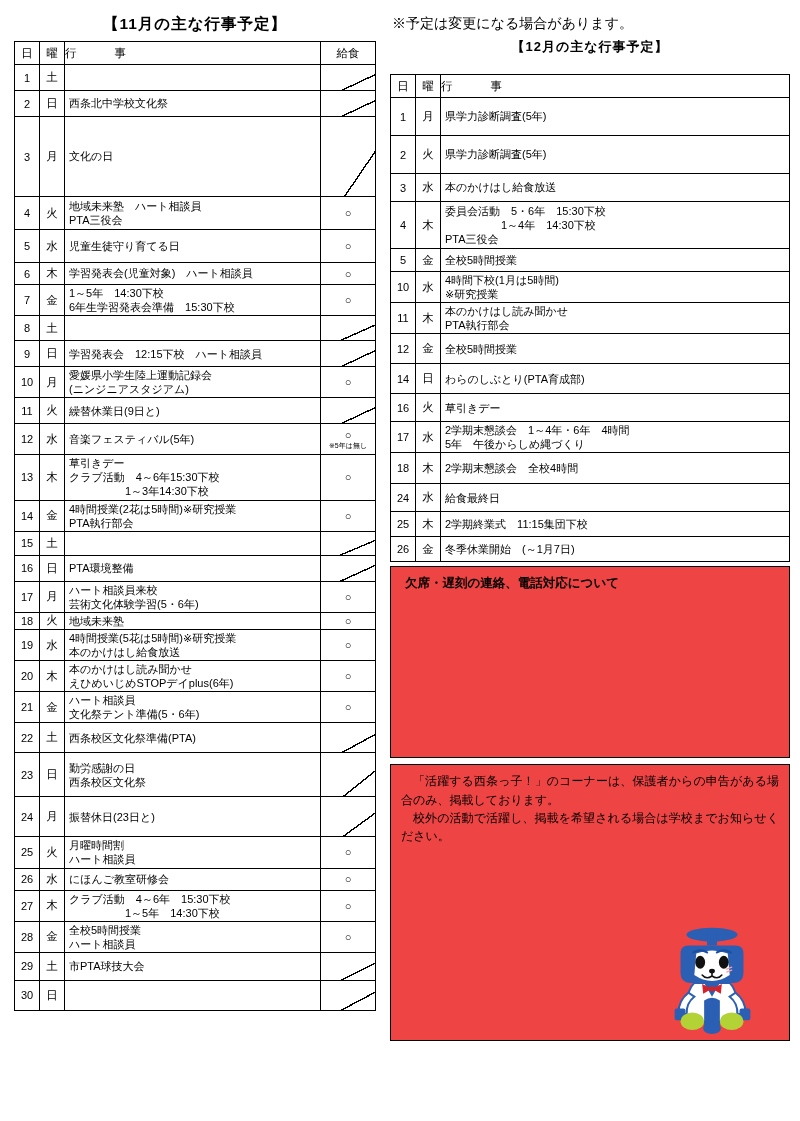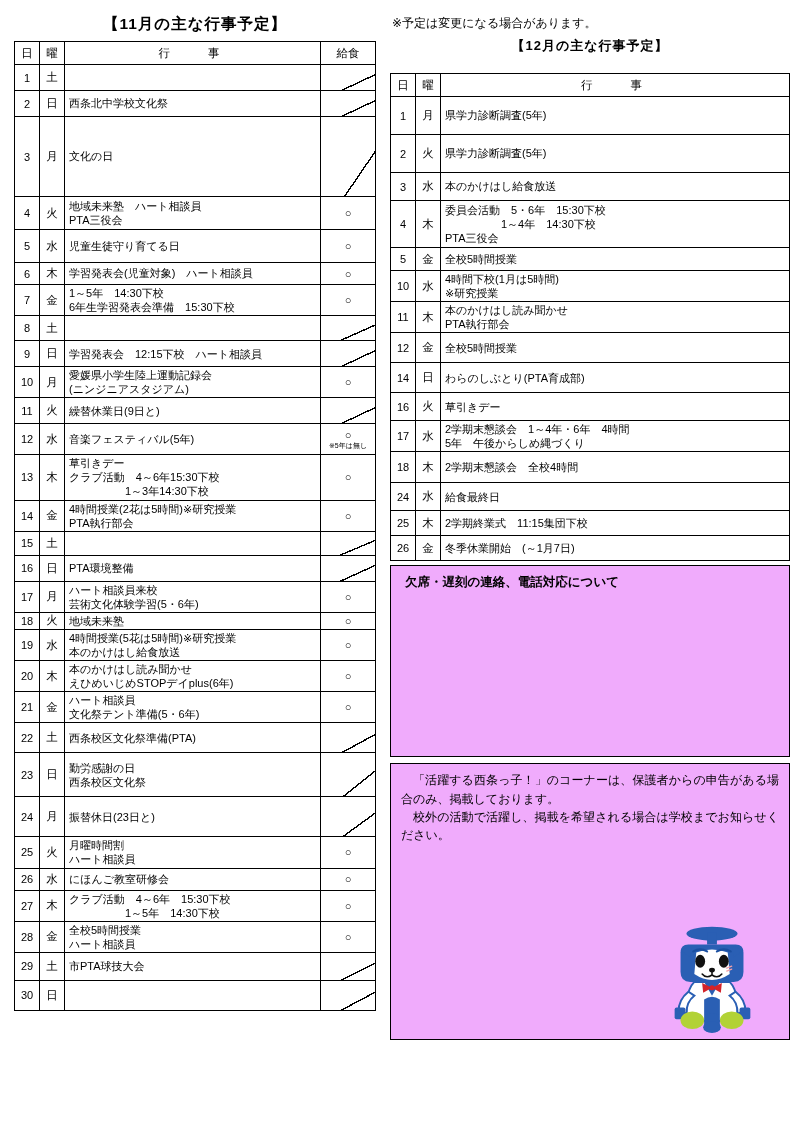--- a/index.html
+++ b/index.html
@@ -31,23 +31,24 @@
   
   .doc-title {
     text-align: center;
     font-size: 15.5px;
     font-weight: bold;
     letter-spacing: 1px;
     margin: 14px 0 6px 0;
     white-space: nowrap;
   }
   .note-line {
-    font-size: 12px;
+    font-size: 14px;
     margin: 15px 0 0 2px;
     white-space: nowrap;
+    font-family: Liberation Serif, serif;
   }
   .doc-title-dec {
     text-align: center;
     font-size: 13px;
     font-weight: bold;
     letter-spacing: 1px;
     margin: 5px 0 0 0;
     white-space: nowrap;
   }
 
@@ -63,21 +64,21 @@
     padding: 0;
     vertical-align: middle;
     font-weight: normal;
   }
   .c-day   { width: 24px;  text-align: center; font-size: 11px; }
   .c-dow   { width: 24px;  text-align: center; font-size: 11.5px; }
   .c-event { text-align: left; padding: 1px 2px 1px 4px !important; line-height: 1.28; }
   .c-lunch { width: 54px;  text-align: center; position: relative; font-size: 11px; }
 
   .hdr td { text-align: center; height: 20px; font-size: 11.5px; }
-  .hdr .c-event { text-align: center; letter-spacing: 5px; padding-left: 0 !important; }
+  .hdr .c-event { text-align: left; letter-spacing: 5px; padding-left: 0 !important; }
 
   
   .slash {
     position: absolute;
     inset: 0;
     overflow: hidden;
   }
   .slash::after {
     content: "";
     position: absolute;
@@ -96,21 +97,21 @@
 
   .ev-line { display: block; white-space: nowrap; }
   .ev-indent { padding-left: 56px; }
 
   
   .notice {
     border: 1.6px solid #000000;
     box-sizing: border-box;
     padding: 7px 10px 8px 10px;
     position: relative;
-    background: #f0abfc;
+    background: #ef4444;
   }
   .notice-title {
     font-size: 12.5px;
     font-weight: bold;
     margin: 1px 0 9px 4px;
     white-space: nowrap;
   }
   .notice-body {
     font-size: 12px;
     line-height: 1.52;

